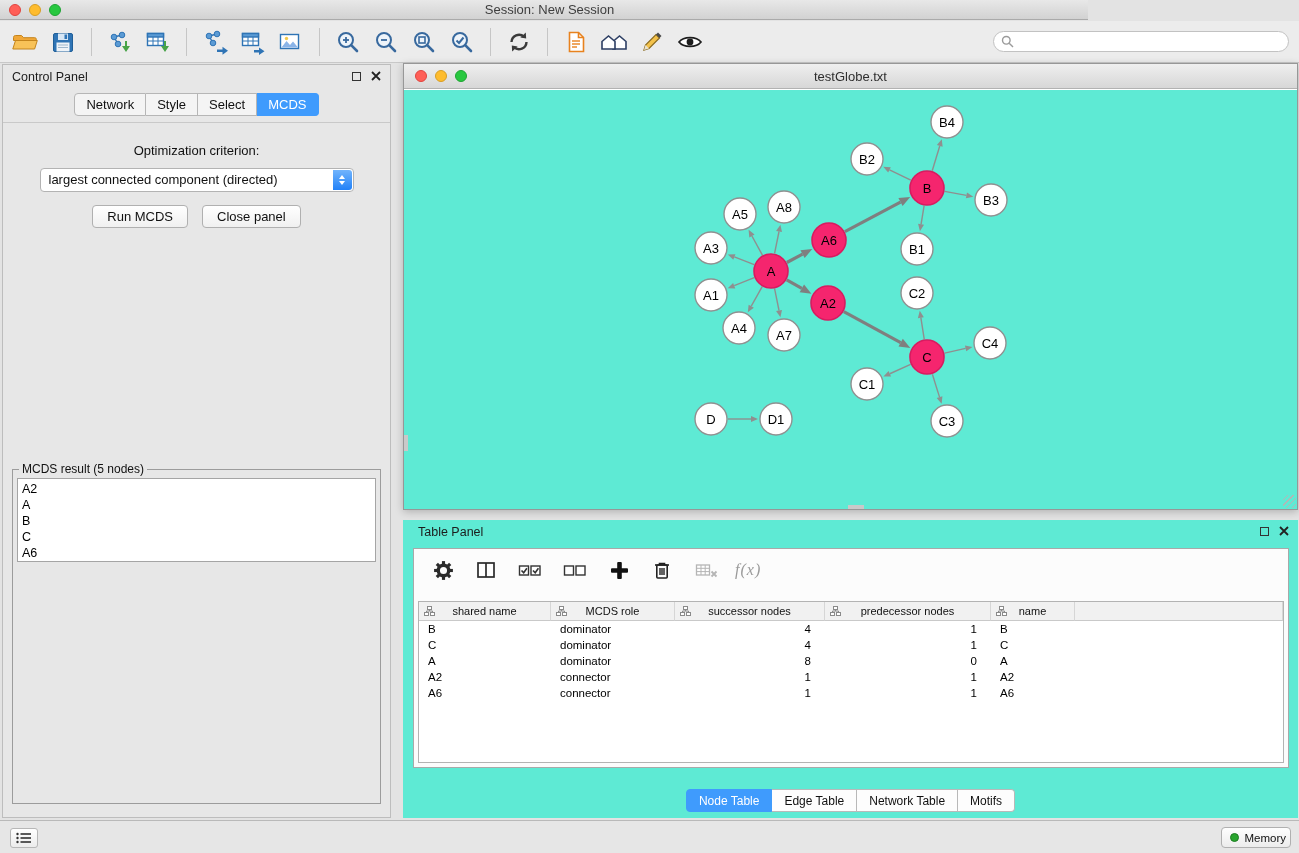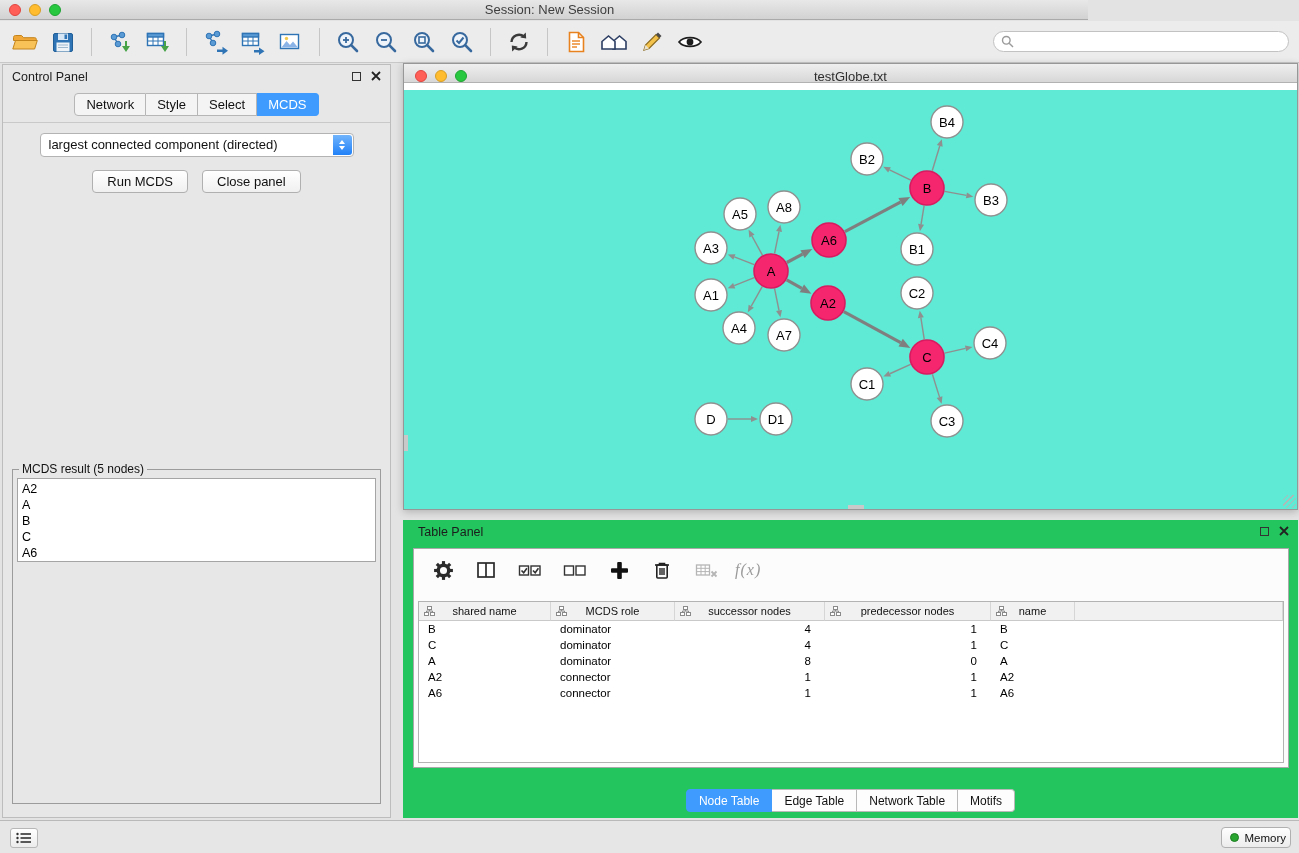--- a/index.html
+++ b/index.html
@@ -53,32 +53,32 @@
   .cp-btn{height:23px;padding:0 14px;font-size:13px;border:1px solid #b0b0b0;border-radius:4px;
     background:linear-gradient(#ffffff,#f0f0f0);color:#111;display:flex;align-items:center;}
   fieldset.result-fieldset{margin:auto 9px 13px 9px;border:1px solid #9c9c9c;padding:2px 4px 4px 4px;height:342px;flex:none;}
   fieldset.result-fieldset legend{font-size:12px;color:#111;padding:0 3px;margin-left:2px;margin-top:20px;}
   .result-list{width:100%;height:100%;background:#fff;border:1px solid #a5a5a5;overflow:hidden;padding:2px 0 0 4px;}
   .result-item{height:16px;line-height:16px;font-size:12.5px;color:#000;}
 
   
   .network-window{position:absolute;left:403px;top:63px;width:895px;height:447px;background:#fff;
     border:1px solid #979797;box-shadow:0 2px 8px rgba(0,0,0,.22);}
-  .nw-titlebar{height:19px;background:linear-gradient(#efefef,#d7d7d7);border-bottom:1px solid #b2b2b2;position:relative;}
+  .nw-titlebar{height:25px;background:linear-gradient(#efefef,#d7d7d7);border-bottom:1px solid #b2b2b2;position:relative;}
   .nw-titlebar .traffic{top:6px;left:11px;}
   .nw-title{line-height:25px;text-align:center;font-size:13px;color:#2e2e2e;}
   .nw-canvas{position:absolute;left:0;top:26px;right:0;bottom:0;background:#5eead4;}
   .nw-canvas svg{position:absolute;left:0;top:0;}
   .nw-tick-left{position:absolute;left:0;top:345px;width:4px;height:16px;background:#c9c9c9;}
   .nw-tick-bottom{position:absolute;bottom:0;left:444px;width:16px;height:4px;background:#c9c9c9;}
   .nw-grip{position:absolute;right:1px;bottom:1px;width:13px;height:13px;
     background:repeating-linear-gradient(135deg,transparent 0 3px,#b5b5b5 3px 4px);}
 
   
-  .table-panel{position:absolute;left:403px;top:520px;width:895px;height:298px;background:#22c55e;}
+  .table-panel{position:absolute;left:403px;top:520px;width:895px;height:298px;background:#5eead4;}
   .tp-body{position:absolute;left:10px;right:9px;top:28px;height:220px;background:#fcfcfc;border:1px solid #a9a9a9;}
   .tp-toolbar{height:42px;display:flex;align-items:center;gap:13px;padding-left:14px;}
   .ntable{position:absolute;left:4px;right:4px;top:44px;bottom:4px;border:1px solid #b3b3b3;background:#fff;overflow:hidden;margin-top:8px;}
   .tgrid{display:grid;grid-template-columns:132px 124px 150px 166px 84px 1fr;}
   .th{height:19px;background:#f1f1f1;border-right:1px solid #d6d6d6;border-bottom:1px solid #c9c9c9;
     font-size:11px;color:#111;position:relative;display:flex;align-items:center;justify-content:center;}
   .th .col-icon{position:absolute;left:5px;top:4px;display:inline-flex;}
   .th.filler{justify-content:flex-start;}
   .td{font-size:11.5px;height:16px;line-height:16px;padding-left:9px;color:#000;white-space:nowrap;overflow:hidden;}
   .td.num{text-align:right;padding-right:14px;padding-left:0;}
@@ -267,20 +267,21 @@
       </svg>
     </span>
   </div>
   <div class="cp-tabs">
       <div class="cp-tab">Network</div>
       <div class="cp-tab">Style</div>
       <div class="cp-tab">Select</div>
       <div class="cp-tab active">MCDS</div>
     </div>
   <div class="cp-tabline"></div>
+  <div class="opt-label">Optimization criterion:</div>
   <div class="dropdown">
     <span class="dd-text">largest connected component (directed)</span>
     <span class="dd-stepper">
       <span class="dd-up"></span>
         <span class="dd-down"></span>
     </span>
   </div>
   <div class="cp-buttons">
     <div class="cp-btn">Run MCDS</div>
     <div class="cp-btn">Close panel</div>

